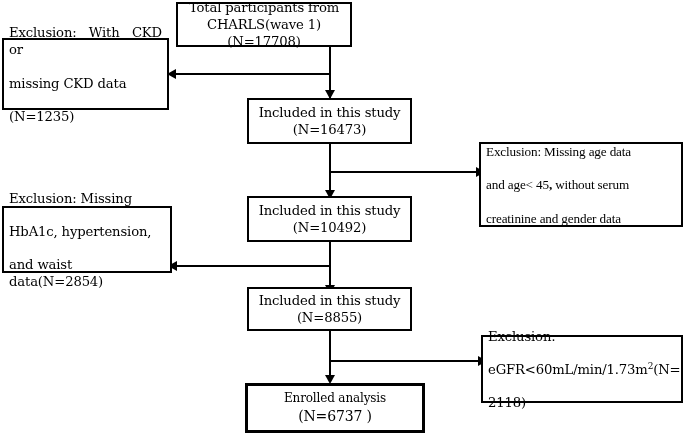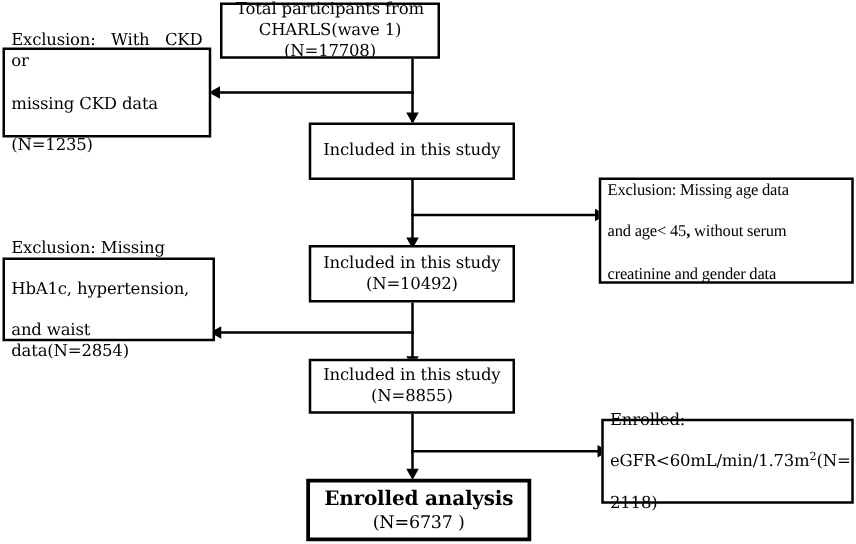--- a/index.html
+++ b/index.html
@@ -100,20 +100,21 @@
   </div>
 
   <div class="node just" style="left:2px;top:38px;width:167px;height:72px;">
     <span class="txt lineblock">Exclusion: With CKD or</span>
     <span class="txt lineblock">missing CKD data</span>
     <span class="txt lineblock last">(N=1235)</span>
   </div>
 
   <div class="node center" style="left:247px;top:98px;width:165px;height:46px;">
     <span class="txt lineblock">Included in this study</span>
+    <span class="txt lineblock">(N=16473)</span>
   </div>
 
   <div class="node just" style="left:479px;top:142px;width:204px;height:85px;font-family:Liberation Serif, serif;">
     <span class="txt lineblock">Exclusion: Missing age data</span>
     <span class="txt lineblock"><span>and age&lt; 45</span><span class="bc">,</span><span> without serum</span></span>
     <span class="txt lineblock">creatinine and gender data</span>
   </div>
 
   <div class="node center" style="left:247px;top:196px;width:165px;height:46px;">
     <span class="txt lineblock">Included in this study</span>
@@ -125,23 +126,23 @@
     <span class="txt lineblock">HbA1c, hypertension,</span>
     <span class="txt lineblock last">and waist data(N=2854)</span>
   </div>
 
   <div class="node center" style="left:247px;top:287px;width:165px;height:44px;">
     <span class="txt lineblock">Included in this study</span>
     <span class="txt lineblock">(N=8855)</span>
   </div>
 
   <div class="node just" style="left:481px;top:335px;width:202px;height:68px;">
-    <span class="txt lineblock last">Enrolled:</span>
+    <span class="txt lineblock last">Exclusion:</span>
     <span class="txt lineblock last"><span>eGFR&lt;60mL/min/1.73m</span><sup>2</sup><span>(N=</span></span>
     <span class="txt lineblock last">2118)</span>
   </div>
 
   <div class="node center thick" style="left:245px;top:383px;width:180px;height:50px;">
-    <span class="txt lineblock" style="font-size:16px;font-weight:bold;">Enrolled analysis</span>
+    <span class="txt lineblock" style="font-size:12px;">Enrolled analysis</span>
     <span class="txt lineblock" style="font-size:14px;">(N=6737 )</span>
   </div>
 
 </div>
 
 </body></html>

